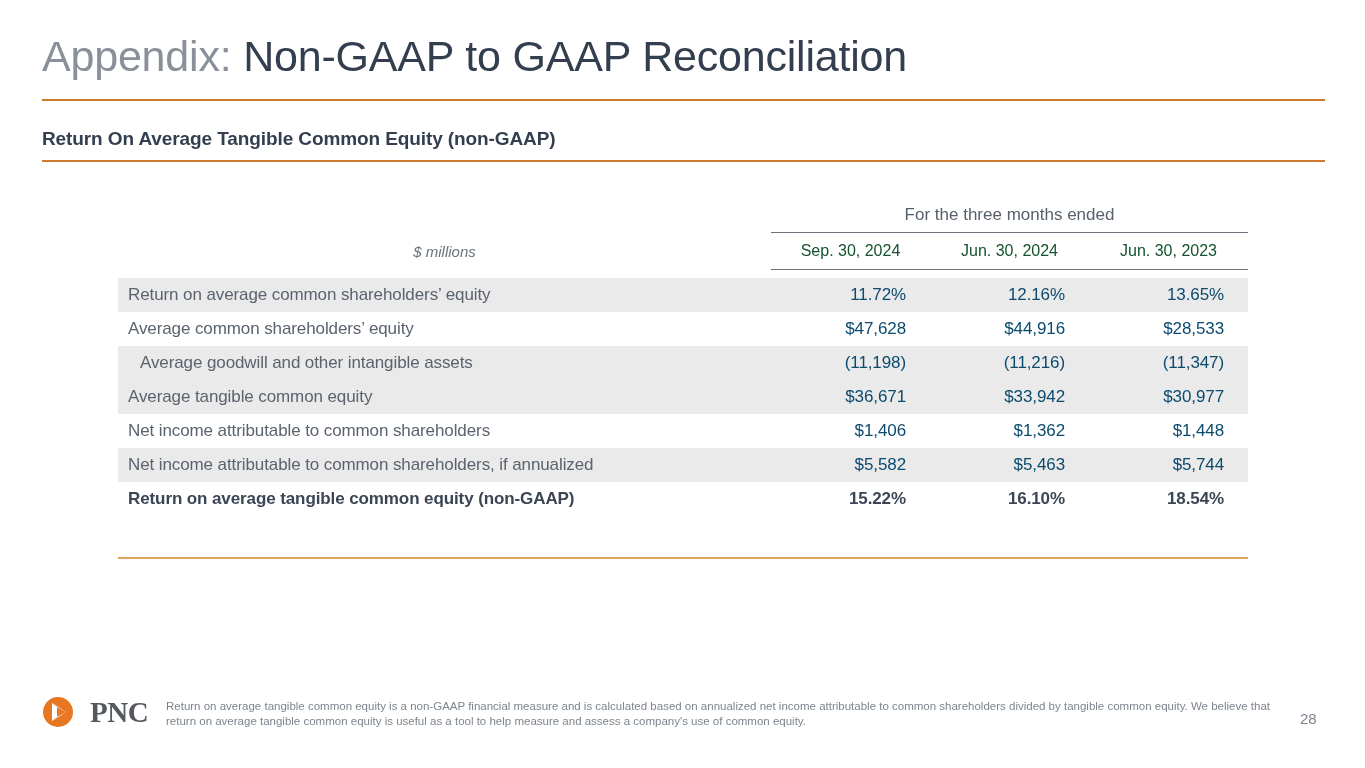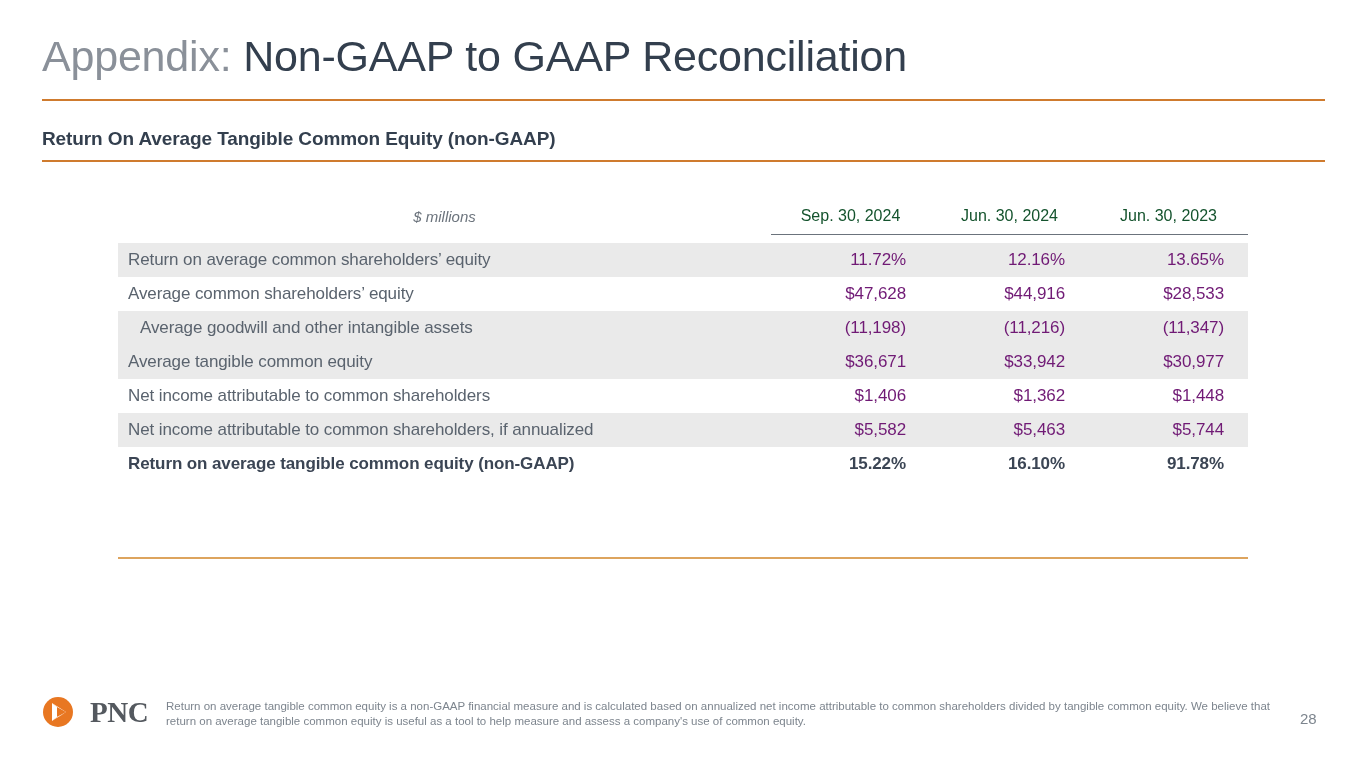--- a/index.html
+++ b/index.html
@@ -139,21 +139,21 @@
     font-size: 17px;
     color: #5a636e;
     text-align: left;
     padding-left: 10px;
     height: 34px;
     letter-spacing: -0.1px;
   }
   td.label.indent { padding-left: 22px; }
   td.num {
     font-size: 17px;
-    color: #701a75;
+    color: #0c4a6e;
     text-align: right;
     padding-right: 24px;
     height: 34px;
     letter-spacing: -0.1px;
   }
 
   tr.total td.label,
   tr.total td.num {
     font-weight: bold;
     color: #3b4554;
@@ -235,20 +235,24 @@
 
   <div class="table-wrap">
     <table class="recon">
       <colgroup>
         <col class="c-label">
         <col class="c-num">
         <col class="c-num">
         <col class="c-num">
       </colgroup>
       <thead>
+        <tr>
+          <th class="hdr-spacer"></th>
+          <th class="hdr-span" colspan="3">For the three months ended</th>
+        </tr>
         <tr>
           <th class="unit-label">$ millions</th>
           <th class="hdr-date">
               <span class="hdr-date-inner">Sep. 30, 2024</span>
             </th>
           <th class="hdr-date">
               <span class="hdr-date-inner">Jun. 30, 2024</span>
             </th>
           <th class="hdr-date">
               <span class="hdr-date-inner">Jun. 30, 2023</span>
@@ -295,21 +299,21 @@
           <tr class="band">
             <td class="label">Net income attributable to common shareholders, if annualized</td>
             <td class="num">$5,582</td>
             <td class="num">$5,463</td>
             <td class="num">$5,744</td>
           </tr>
           <tr class="plain total">
             <td class="label">Return on average tangible common equity (non-GAAP)</td>
             <td class="num">15.22%</td>
             <td class="num">16.10%</td>
-            <td class="num">91.78%</td>
+            <td class="num">18.54%</td>
           </tr>
         </tbody>
     </table>
   </div>
   <div class="table-bottom-rule"></div>
 
   <div class="footer">
     <div class="logo">
       <span class="logo-mark">
         <svg viewBox="0 0 64 64" width="32" height="32" xmlns="http://www.w3.org/2000/svg">

